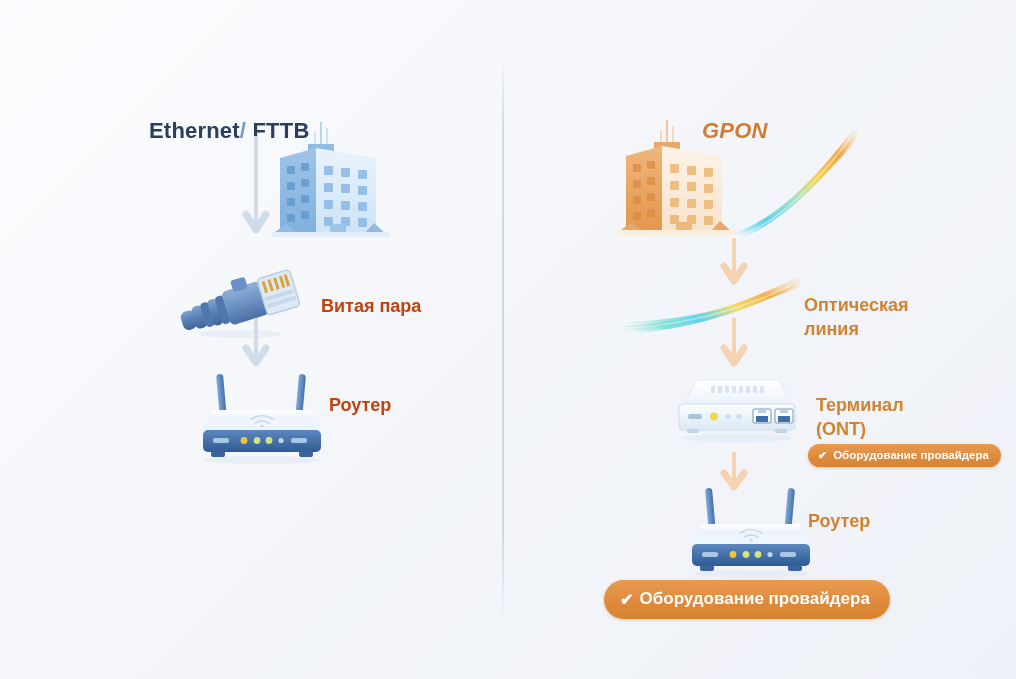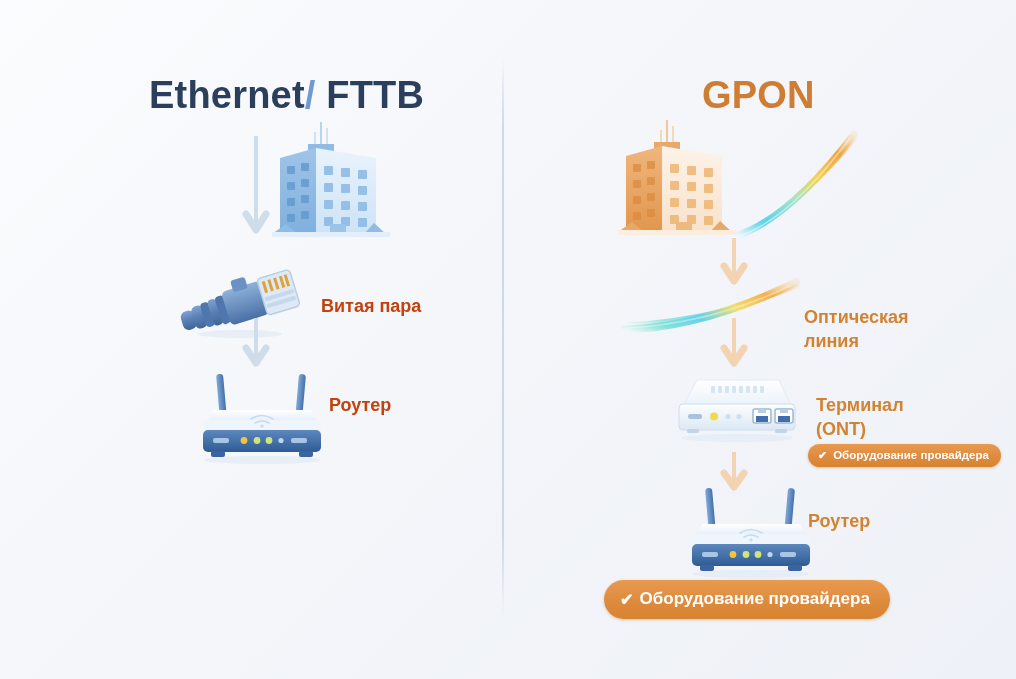--- a/index.html
+++ b/index.html
@@ -31,43 +31,44 @@
     background: linear-gradient(to bottom,
         rgba(205,216,232,0) 0%,
         rgba(200,212,230,0.85) 12%,
         rgba(200,212,230,0.9) 85%,
         rgba(205,216,232,0) 100%);
   }
 
   
   .title {
     position: absolute;
-    font-size: 38px;
+    font-size: 22px;
     font-weight: bold;
     letter-spacing: 0.2px;
     white-space: nowrap;
+    margin-top: 44px;
   }
   .title-left  { left: 149px; top: 74px; color: #2b3f5c; }
   .title-left .slash { color: #6e9ad0; font-weight: bold; }
-  .title-right { left: 702px; top: 74px; color: #cf7d33; }
+  .title-right { left: 702px; top: 74px; color: #cf7d33; font-style: italic; }
 
   
   .label {
     position: absolute;
     font-size: 18px;
     font-weight: bold;
     line-height: 1.32;
     white-space: pre-line;
   }
   .label.blue   { color: #c2410c; }
   .label.orange { color: #d2832f; }
 
   .lbl-twisted  { left: 321px; top: 295px; }
   .lbl-router-l { left: 329px; top: 394px; }
-  .lbl-optic    { left: 804px; top: 306px; }
+  .lbl-optic    { left: 804px; top: 294px; }
   .lbl-terminal { left: 816px; top: 394px; }
   .lbl-router-r { left: 808px; top: 510px; }
 
   
   .badge {
     position: absolute;
     display: flex;
     align-items: center;
     gap: 6px;
     background: linear-gradient(180deg, #e89a4f 0%, #de8b3e 55%, #d8832f 100%);

